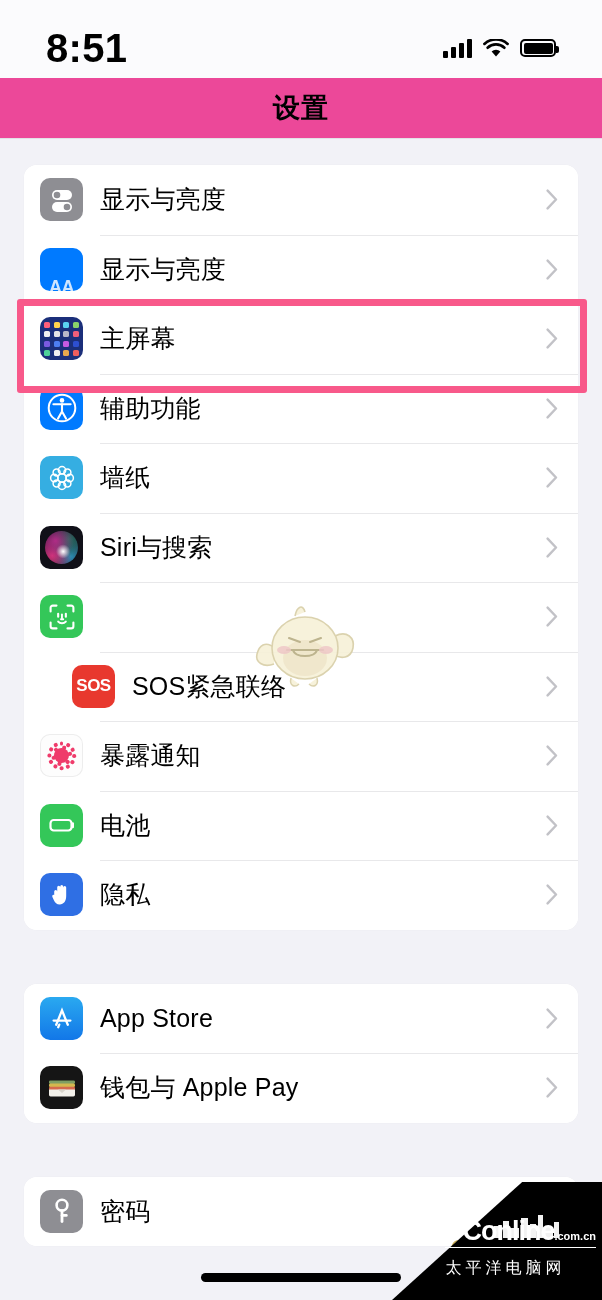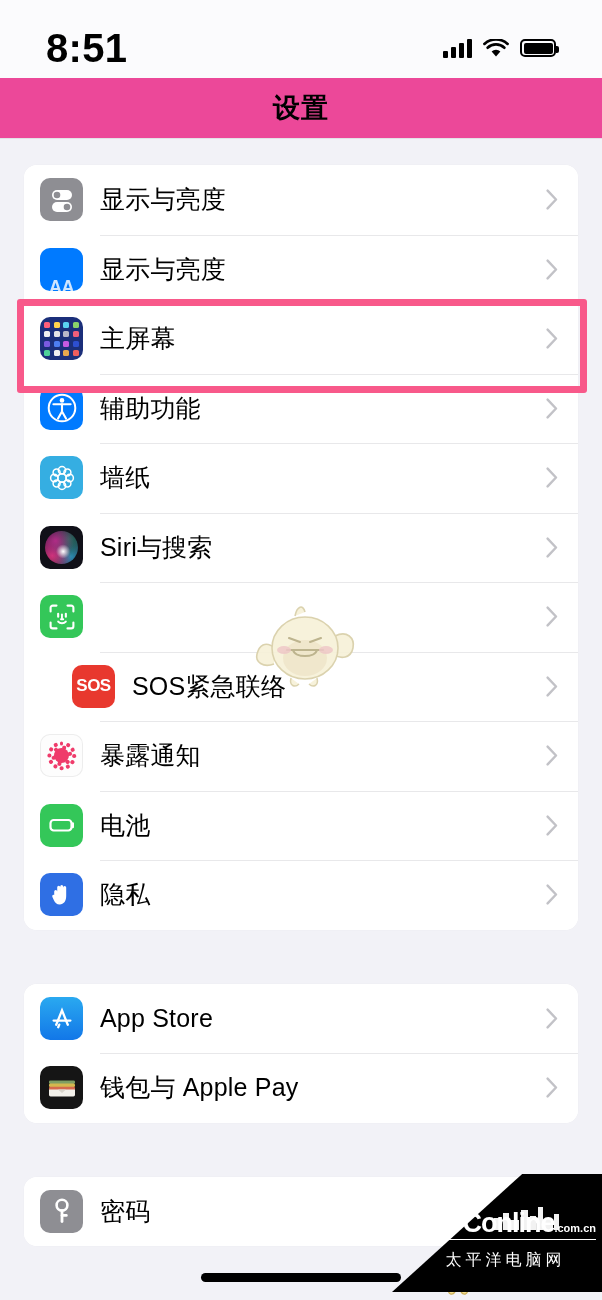--- a/index.html
+++ b/index.html
@@ -191,21 +191,21 @@
     z-index: 40;
   }
 
   
   .mascot { position: absolute; z-index: 35; pointer-events: none; }
   #mascot-1 { left: 243px; top: 592px; width: 124px; height: 104px; opacity: 0.92; }
   #mascot-2 { left: 420px; top: 1235px; width: 76px; height: 64px; opacity: 0.95; }
 
   
   #corner {
-    position: absolute; right: 0; bottom: 8px;
+    position: absolute; right: 0; bottom: 0;
     width: 210px; height: 118px;
     z-index: 38; pointer-events: none; text-decoration: underline;
   }
   #corner .wedge {
     position: absolute; inset: 0;
     background: #000;
     clip-path: polygon(100% 0, 100% 100%, 0 100%, 62% 0);
   }
   #corner .wm {
     position: absolute; right: 6px; bottom: 22px;

